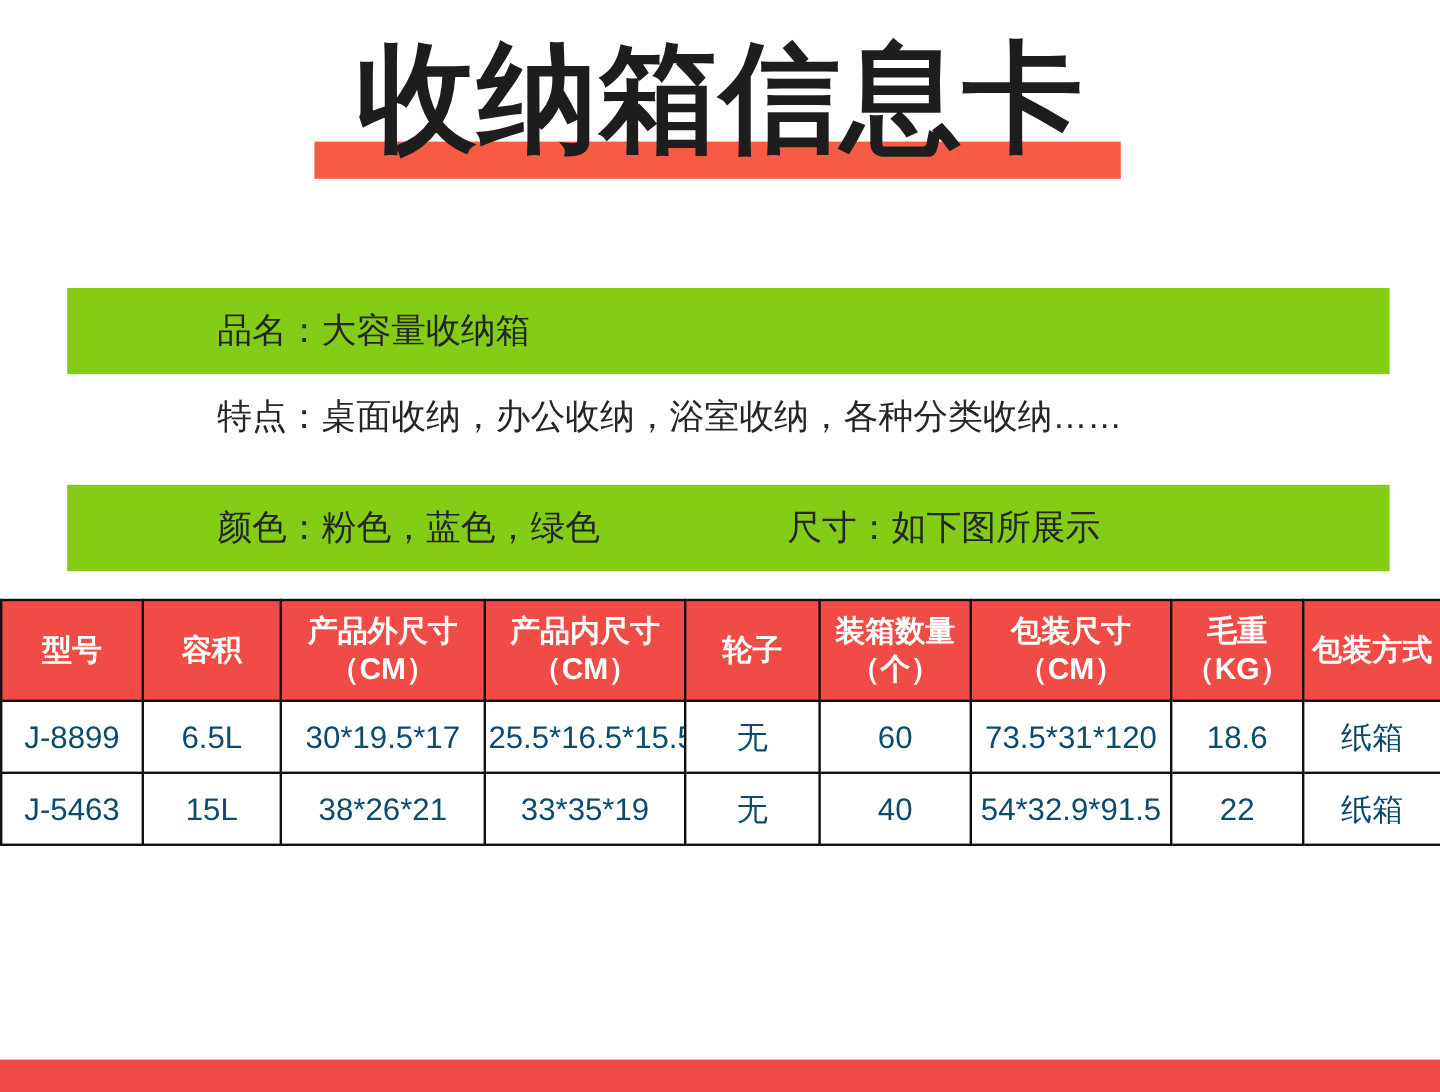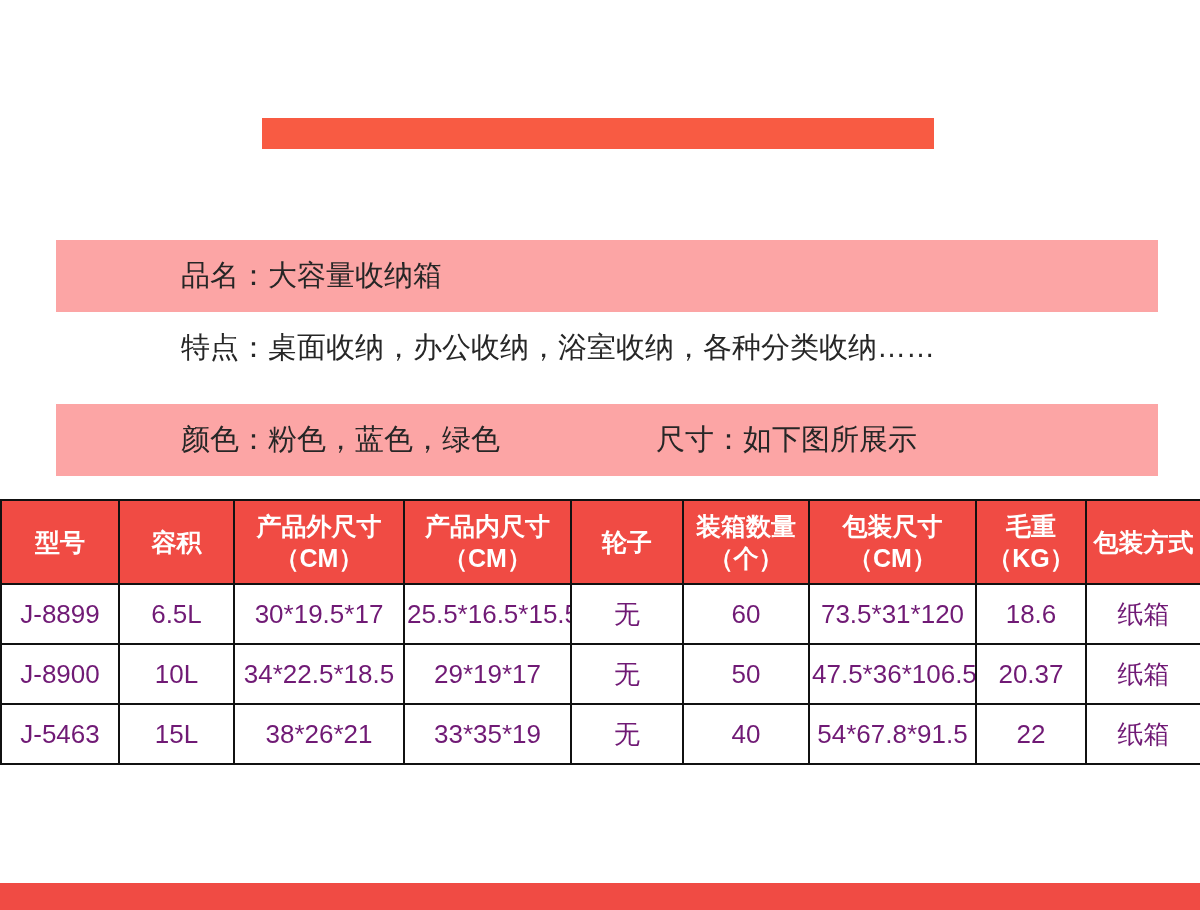--- a/index.html
+++ b/index.html
@@ -25,21 +25,21 @@
     font-size: 100px; font-weight: 900;
     color: #1d1d1d; line-height: 1.12;
     letter-spacing: 1px;
     z-index: 1;
   }
 
   
   .info-row {
     position: absolute; left: 56px; width: 1102px; height: 72px;
   }
-  .info-row.gray { background: #fca5a5; }
+  .info-row.gray { background: #84cc16; }
   .info-row.white { background: #ffffff; text-decoration: underline; }
   .row-1 { top: 240px; }
   .row-2 { top: 312px; }
   .row-3 { top: 384px; margin-top: 20px; }
   .info-text {
     position: absolute; top: 50%; transform: translateY(-50%);
     font-size: 29px; color: #262626; white-space: nowrap;
   }
   .info-text.c1 { left: 125px; }
   .info-text.c2 { left: 600px; }
@@ -52,21 +52,21 @@
   }
   .spec-table th {
     background: #f04b44; color: #ffffff;
     font-size: 25px; font-weight: bold;
     height: 84px; line-height: 1.3;
     border: 2px solid #111111;
     text-align: center; vertical-align: middle;
     padding: 0 2px;
   }
   .spec-table td {
-    background: #ffffff; color: #701a75;
+    background: #ffffff; color: #0c4a6e;
     font-size: 26px;
     height: 60px;
     border: 2px solid #111111;
     text-align: center; vertical-align: middle;
     padding: 0 2px;
     overflow: hidden; white-space: nowrap;
   }
   .hdr-line { display: block; }
 
   
@@ -75,20 +75,21 @@
     width: 1200px; height: 27px;
     background: #f04b44;
   }
 </style>
 </head>
 <body>
 
 <div class="page">
 
   <div class="title-underline"></div>
+  <h1 class="page-title">收纳箱信息卡</h1>
 
   <section>
     <div class="info-row gray row-1">
       <span class="info-text c1">品名：大容量收纳箱</span>
     </div>
     <div class="info-row white row-2">
       <span class="info-text c1">特点：桌面收纳，办公收纳，浴室收纳，各种分类收纳……</span>
     </div>
     <div class="info-row gray row-3">
       <span class="info-text c1">颜色：粉色，蓝色，绿色</span>
@@ -150,38 +151,27 @@
         <td>6.5L</td>
         <td>30*19.5*17</td>
         <td>25.5*16.5*15.5</td>
         <td>无</td>
         <td>60</td>
         <td>73.5*31*120</td>
         <td>18.6</td>
         <td>纸箱</td>
       </tr>
       <tr>
-        <td>J-8900</td>
-        <td>10L</td>
-        <td>34*22.5*18.5</td>
-        <td>29*19*17</td>
-        <td>无</td>
-        <td>50</td>
-        <td>47.5*36*106.5</td>
-        <td>20.37</td>
-        <td>纸箱</td>
-      </tr>
-      <tr>
         <td>J-5463</td>
         <td>15L</td>
         <td>38*26*21</td>
         <td>33*35*19</td>
         <td>无</td>
         <td>40</td>
-        <td>54*67.8*91.5</td>
+        <td>54*32.9*91.5</td>
         <td>22</td>
         <td>纸箱</td>
       </tr>
     </tbody>
   </table>
 
   <div class="bottom-bar"></div>
 
 </div>
 

